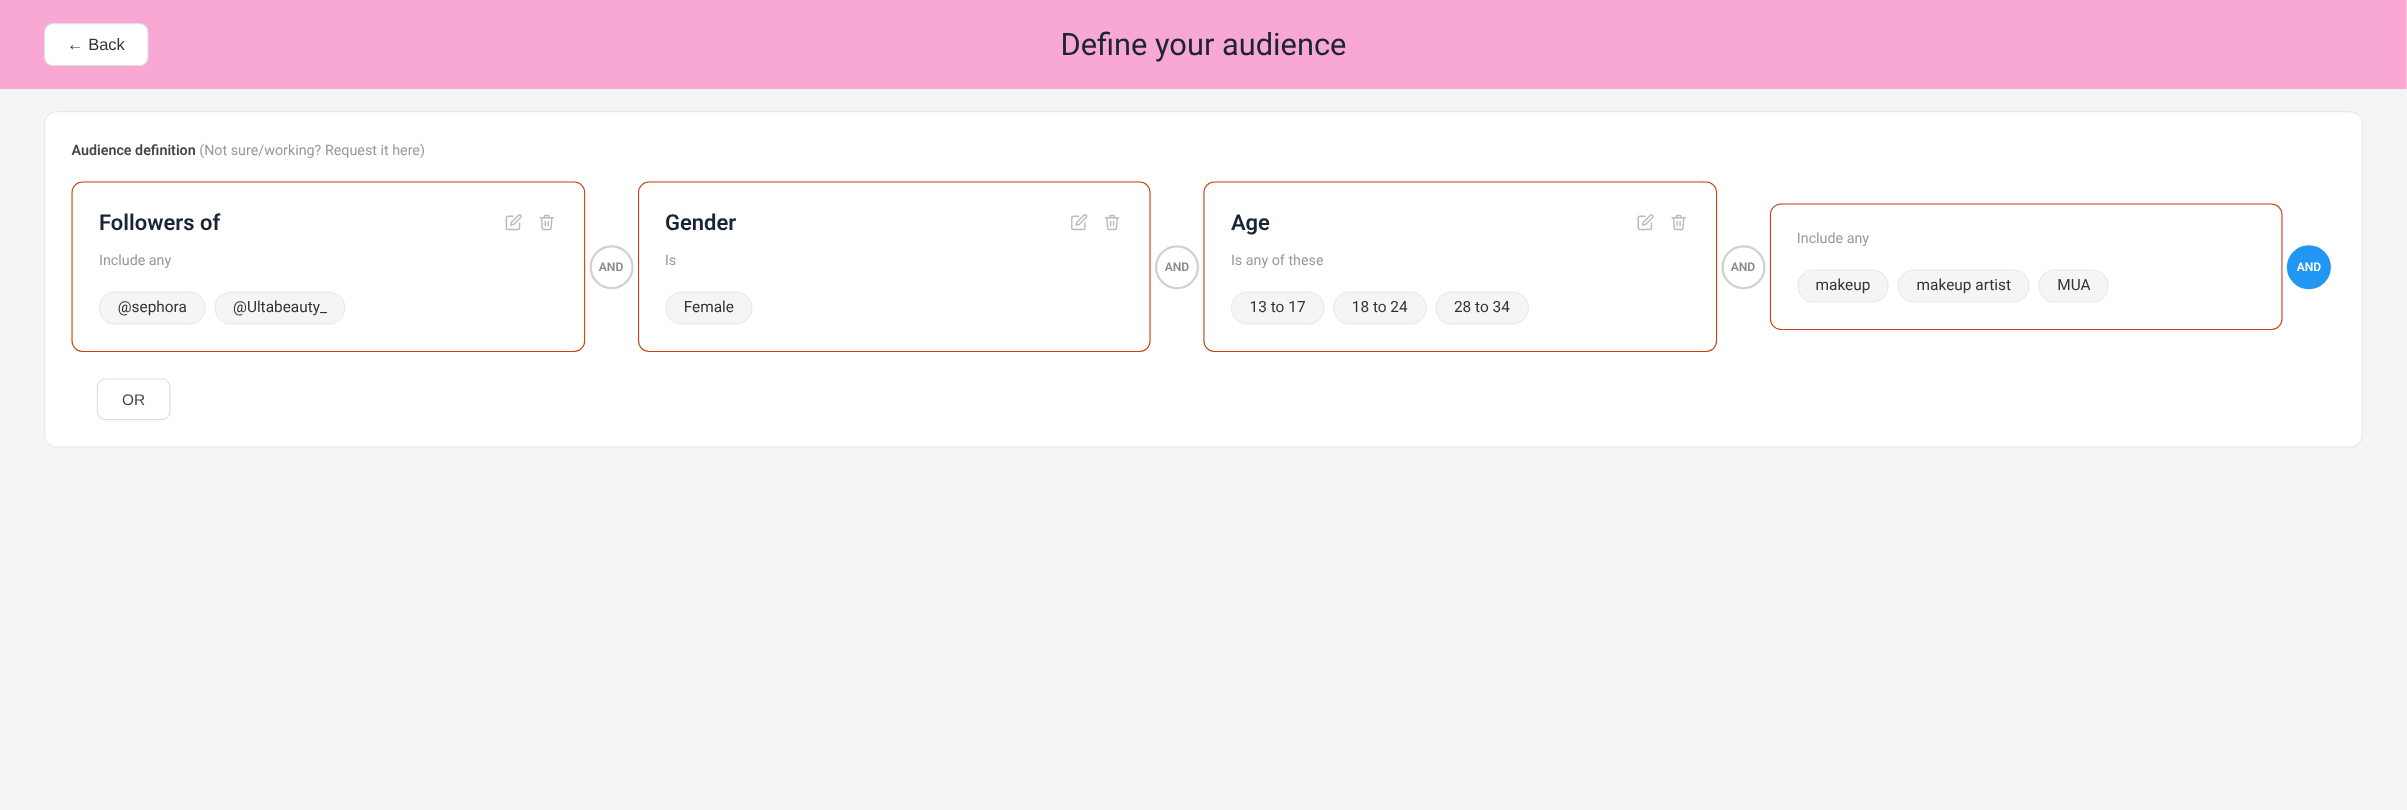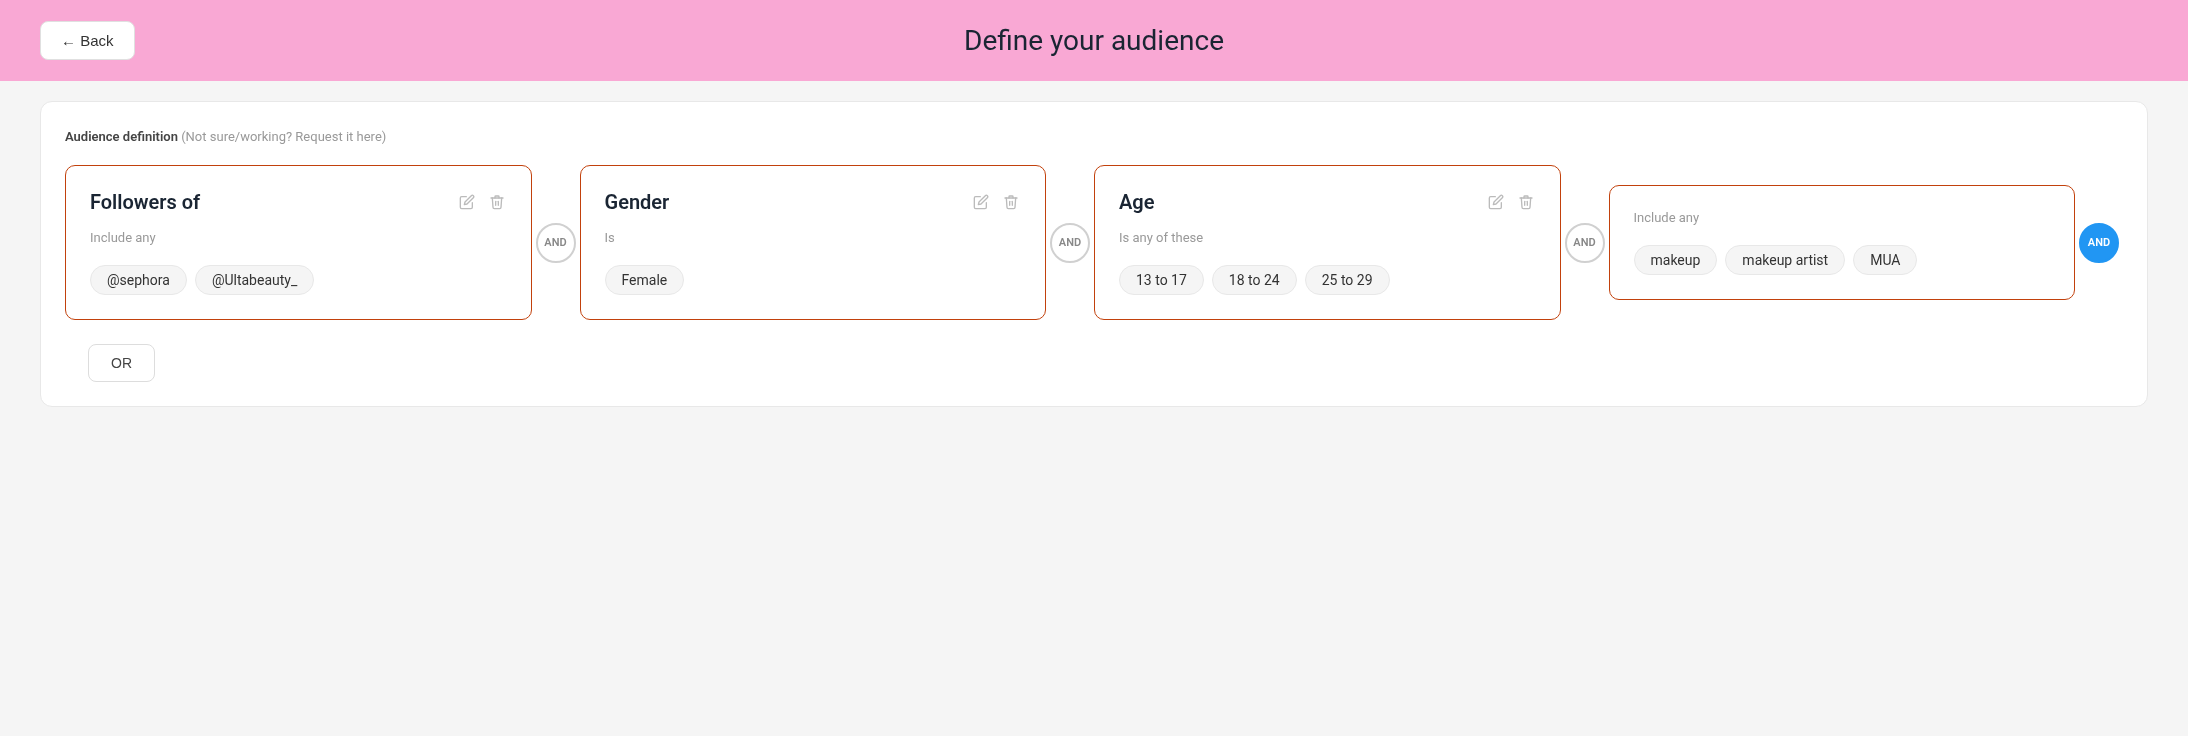--- a/index.html
+++ b/index.html
@@ -290,21 +290,21 @@
                   <path d="M14 11v6"></path>
                   <path d="M9 6V4a1 1 0 0 1 1-1h4a1 1 0 0 1 1 1v2"></path>
                 </svg>
               </button>
             </div>
           </div>
           <div class="condition-label">Is any of these</div>
           <div class="tags-row">
             <span class="tag">13 to 17</span>
             <span class="tag">18 to 24</span>
-            <span class="tag">25 to 29</span>
+            <span class="tag">28 to 34</span>
           </div>
         </div>
         <div class="and-connector">
           <div class="and-badge">AND</div>
         </div>
         <div class="condition-card">
           <div class="condition-label">Include any</div>
           <div class="tags-row">
             <span class="tag">makeup</span>
             <span class="tag">makeup artist</span>

